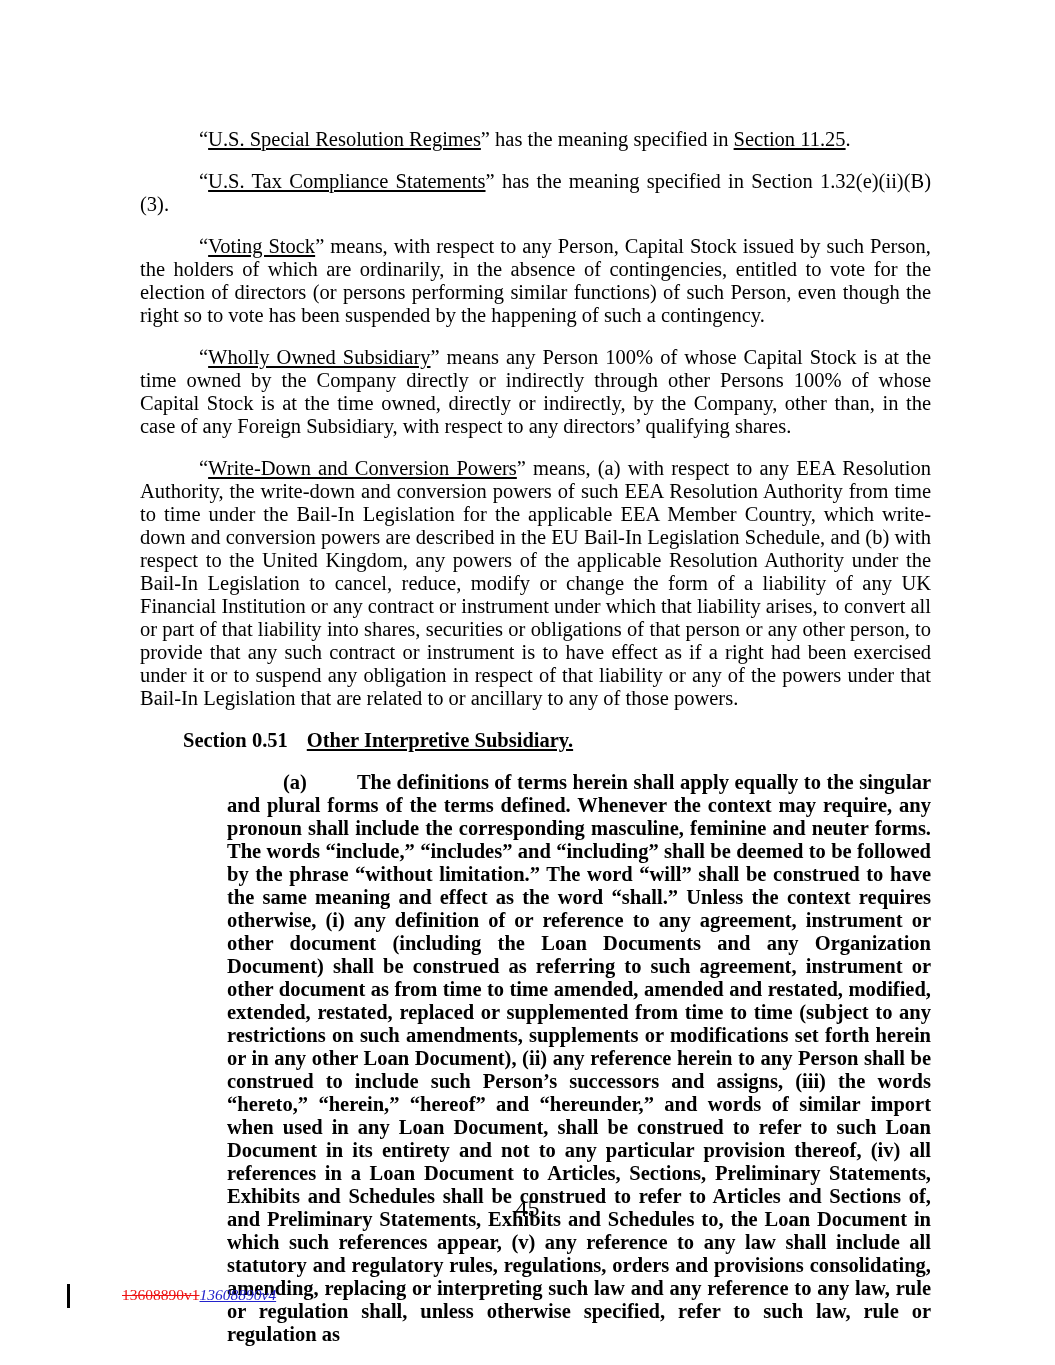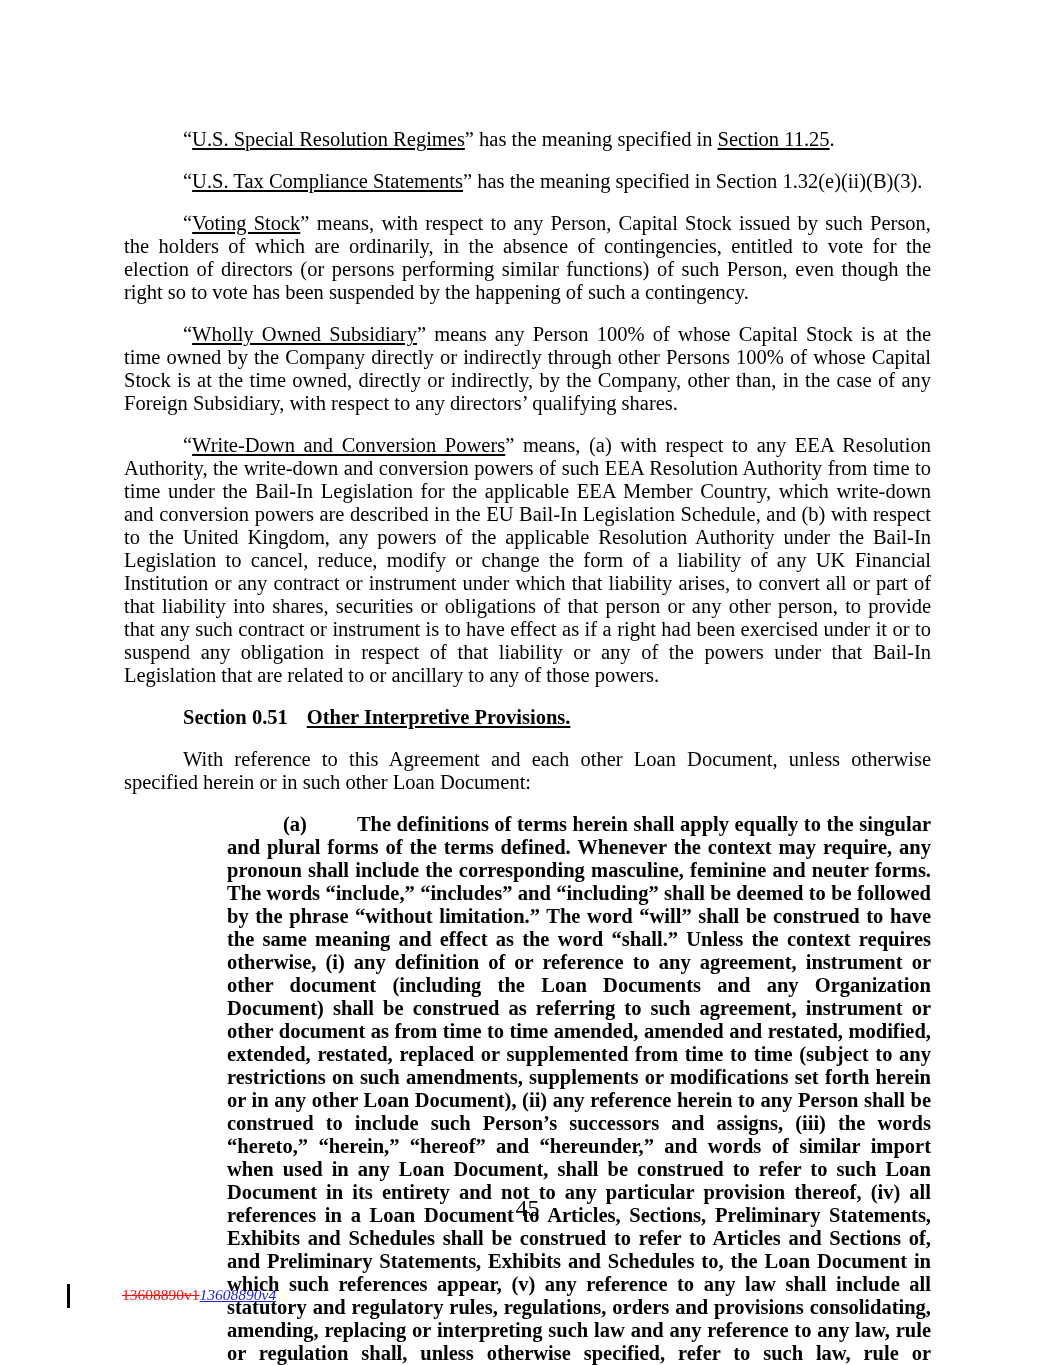--- a/index.html
+++ b/index.html
@@ -19,21 +19,21 @@
   .content {
     position: absolute;
     left: 124px;
     top: 128px;
     width: 807px;
     font-size: 20.5px;
     line-height: 23px;
     text-align: justify;
   }
   .para {
-    margin: 0 0 19px 0;
+    margin: 0 0 19px 16px;
     text-indent: 59px;
   }
   .heading {
     margin: 0 0 19px 0;
     text-indent: 59px;
     font-weight: 700;
   }
   .sub {
     margin-left: 103px;
     text-indent: 56px;
@@ -77,23 +77,22 @@
     <p class="para"><span><span>“</span><span class="u">U.S. Special Resolution Regimes</span><span>” has the meaning specified in </span><span class="u">Section 11.25</span><span>.</span></span></p>
 
     <p class="para"><span><span>“</span><span class="u">U.S. Tax Compliance Statements</span><span>” has the meaning specified in Section 1.32(e)(ii)(B)(3).</span></span></p>
 
     <p class="para"><span><span>“</span><span class="u">Voting Stock</span><span>” means, with respect to any Person, Capital Stock issued by such Person, the holders of which are ordinarily, in the absence of contingencies, entitled to vote for the election of directors (or persons performing similar functions) of such Person, even though the right so to vote has been suspended by the happening of such a contingency.</span></span></p>
 
     <p class="para"><span><span>“</span><span class="u">Wholly Owned Subsidiary</span><span>” means any Person 100% of whose Capital Stock is at the time owned by the Company directly or indirectly through other Persons 100% of whose Capital Stock is at the time owned, directly or indirectly, by the Company, other than, in the case of any Foreign Subsidiary, with respect to any directors’ qualifying shares.</span></span></p>
 
     <p class="para"><span><span>“</span><span class="u">Write-Down and Conversion Powers</span><span>” means, (a) with respect to any EEA Resolution Authority, the write-down and conversion powers of such EEA Resolution Authority from time to time under the Bail-In Legislation for the applicable EEA Member Country, which write-down and conversion powers are described in the EU Bail-In Legislation Schedule, and (b) with respect to the United Kingdom, any powers of the applicable Resolution Authority under the Bail-In Legislation to cancel, reduce, modify or change the form of a liability of any UK Financial Institution or any contract or instrument under which that liability arises, to convert all or part of that liability into shares, securities or obligations of that person or any other person, to provide that any such contract or instrument is to have effect as if a right had been exercised under it or to suspend any obligation in respect of that liability or any of the powers under that Bail-In Legislation that are related to or ancillary to any of those powers.</span></span></p>
 
-    <p class="heading"><span>Section 0.51</span><span class="tab-h"></span><span class="u">Other Interpretive Provisions.</span></p>
+    <p class="heading"><span>Section 0.51</span><span class="tab-h"></span><span class="u">Other Interpretive Subsidiary.</span></p>
 
-    <p class="para"><span><span>With reference to this Agreement and each other Loan Document, unless otherwise specified herein or in such other Loan Document:</span></span></p>
 
     <p class="para sub"><span>(a)</span><span class="tab-a"></span><span><span>The definitions of terms herein shall apply equally to the singular and plural forms of the terms defined. Whenever the context may require, any pronoun shall include the corresponding masculine, feminine and neuter forms. The words “include,” “includes” and “including” shall be deemed to be followed by the phrase “without limitation.” The word “will” shall be construed to have the same meaning and effect as the word “shall.” Unless the context requires otherwise, (i) any definition of or reference to any agreement, instrument or other document (including the Loan Documents and any Organization Document) shall be construed as referring to such agreement, instrument or other document as from time to time amended, amended and restated, modified, extended, restated, replaced or supplemented from time to time (subject to any restrictions on such amendments, supplements or modifications set forth herein or in any other Loan Document), (ii) any reference herein to any Person shall be construed to include such Person’s successors and assigns, (iii) the words “hereto,” “herein,” “hereof” and “hereunder,” and words of similar import when used in any Loan Document, shall be construed to refer to such Loan Document in its entirety and not to any particular provision thereof, (iv) all references in a Loan Document to Articles, Sections, Preliminary Statements, Exhibits and Schedules shall be construed to refer to Articles and Sections of, and Preliminary Statements, Exhibits and Schedules to, the Loan Document in which such references appear, (v) any reference to any law shall include all statutory and regulatory rules, regulations, orders and provisions consolidating, amending, replacing or interpreting such law and any reference to any law, rule or regulation shall, unless otherwise specified, refer to such law, rule or regulation as</span></span></p>
 
   </div>
 
   <div class="page-number">45</div>
 
   <div class="change-bar"></div>
 
   <div class="revision"><span class="rev-del" style="color: rgb(238, 17, 17);">13608890v1</span><span class="rev-ins" style="color: rgb(34, 34, 204); font-style: italic;">13608890v4</span></div>

